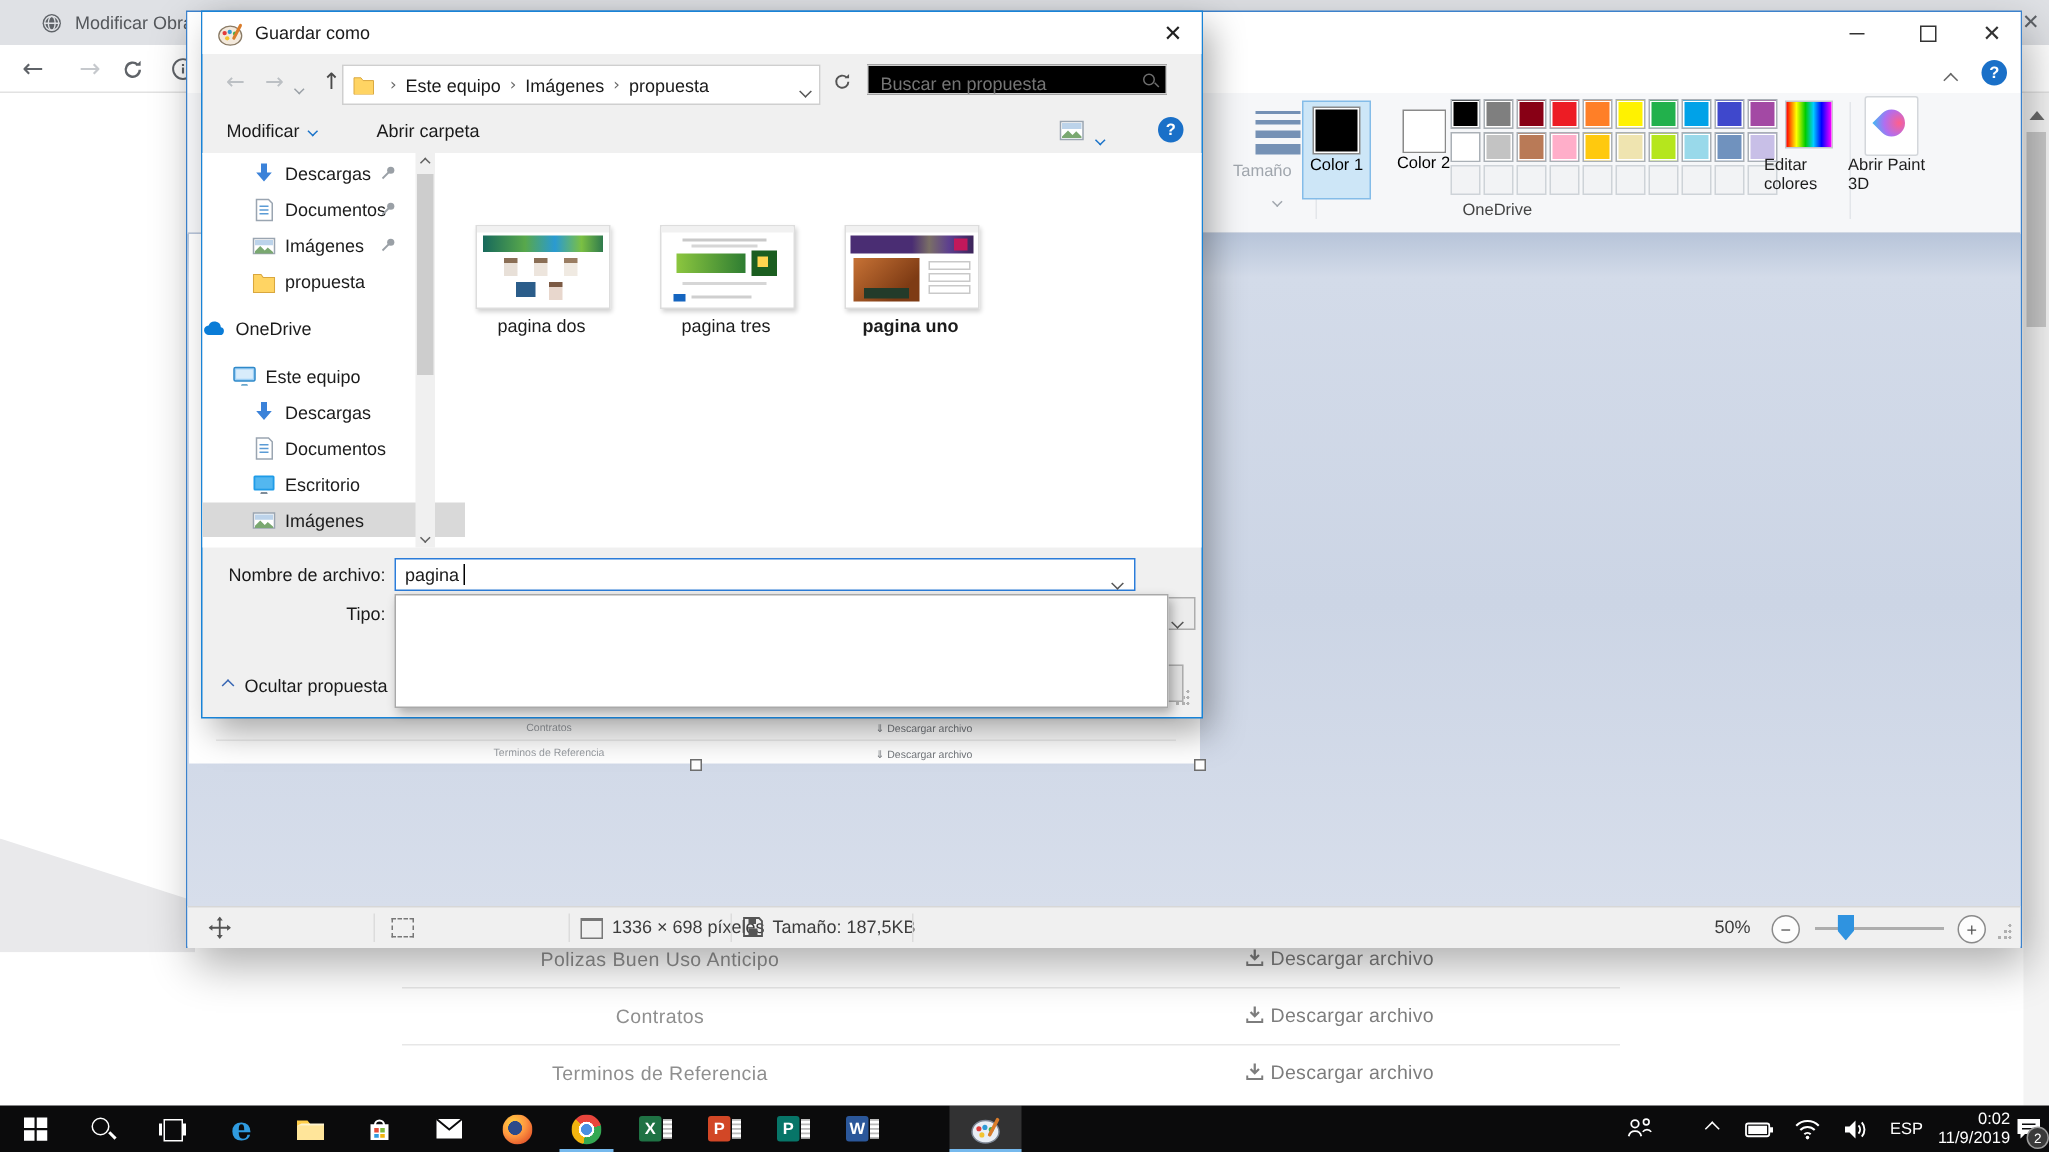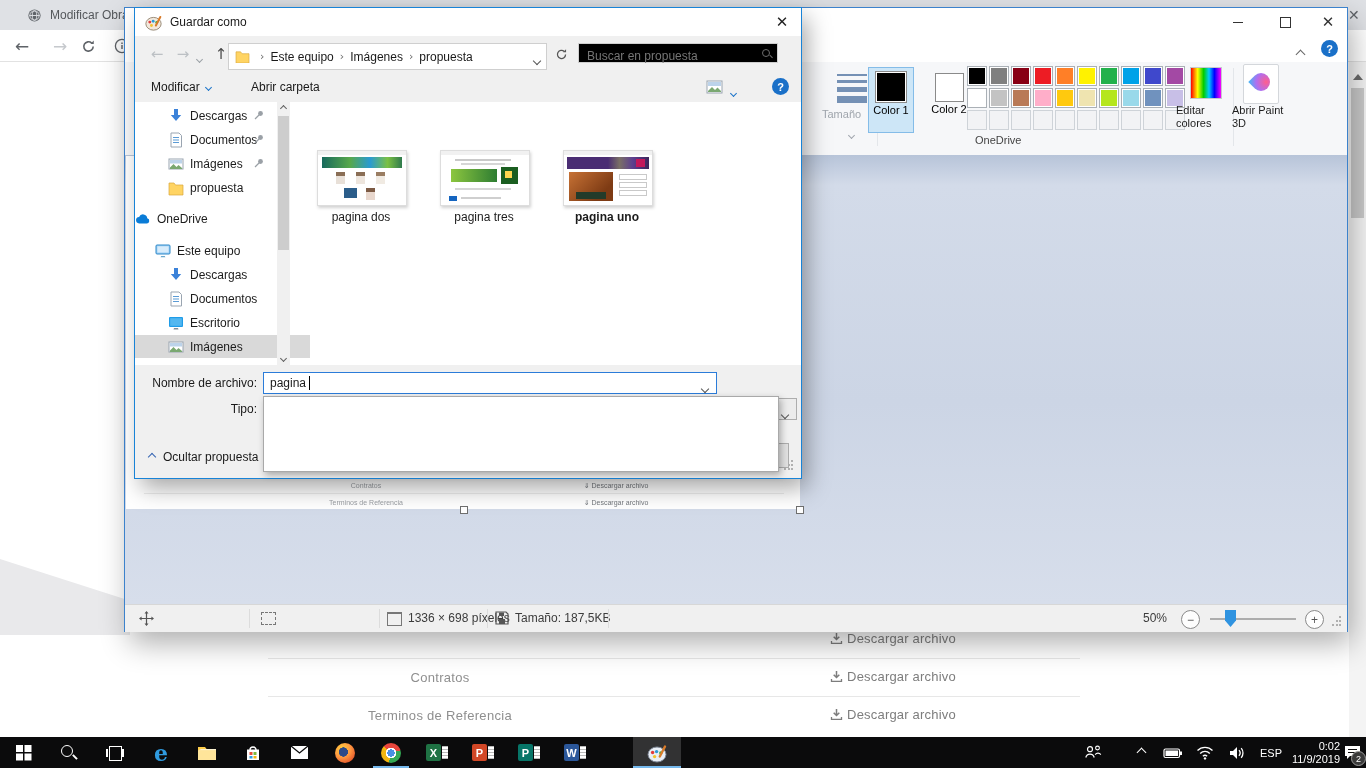--- a/index.html
+++ b/index.html
@@ -64,21 +64,21 @@
   #dbody{position:absolute;left:0;top:94px;width:666px;height:263px;background:#fff;}
   .sbi{position:absolute;width:142px;height:23px;display:flex;align-items:center;font-size:12px;color:#1c1c1c;}
   .sbi .ic{width:16px;height:16px;margin-right:6px;flex:none;}
   .pin{position:absolute;left:118px;top:5px;width:12px;height:12px;}
   #sscroll{position:absolute;left:142px;top:0;width:13px;height:263px;background:#f0f0f0;}
   #sscroll .thumb{position:absolute;left:1px;top:14px;width:11px;height:134px;background:#cdcdcd;}
   .sarr{position:absolute;left:0;width:13px;height:13px;display:flex;align-items:center;justify-content:center;color:#606060;}
   .fthumb{position:absolute;width:88px;height:54px;background:#fff;border:1px solid #ddd;box-shadow:1px 2px 3px rgba(0,0,0,.18);}
   .flabel{position:absolute;width:110px;text-align:center;font-size:12px;color:#1c1c1c;}
   #fnamerow{position:absolute;left:0;top:364px;width:666px;height:22px;}
-  #fnamefield{position:absolute;left:128px;top:0;width:454px;height:22px;background:#fff;border:1px solid #2b7cd9;box-sizing:border-box;display:flex;align-items:center;}
+  #fnamefield{position:absolute;left:128px;top:0;width:494px;height:22px;background:#fff;border:1px solid #2b7cd9;box-sizing:border-box;display:flex;align-items:center;}
   #typerow{position:absolute;left:0;top:390px;width:666px;height:22px;}
   #typefield{position:absolute;left:128px;top:0;width:534px;height:22px;background:#ececec;border:1px solid #adadad;box-sizing:border-box;}
   #droplist{position:absolute;left:128px;top:388px;width:514px;height:74px;background:#fff;border:1px solid #a9a9a9;box-shadow:2px 3px 7px rgba(0,0,0,.3);z-index:5;}
   #savepartial{position:absolute;left:542px;top:435px;width:112px;height:25px;background:#e1e1e1;border:1px solid #adadad;box-sizing:border-box;z-index:2;}
   .rightlabel{position:absolute;text-align:right;color:#1a1a1a;}
 
   
   #taskbar{position:absolute;left:0;top:737px;width:1366px;height:31px;background:#0b0b0c;color:#fff;}
   .tbi{position:absolute;top:0;width:40px;height:31px;display:flex;align-items:center;justify-content:center;}
   .office{display:flex;align-items:center;}
@@ -122,20 +122,21 @@
             <path d="M8 7v4M8 4.6v1.4" stroke="#5f6368" stroke-width="1.4"></path>
           </svg>
       </div>
     </div>
     <div id="bpage">
       <div id="diag"></div>
 
       <div class="psep" style="top:596px;"></div>
       <div class="psep" style="top:634px;"></div>
 
+      <div class="prow-label" style="left:260px;top:570px;">Polizas Buen Uso Anticipo</div>
       <div class="prow-link" style="left:808px;top:569px;">
         <svg width="13" height="13" viewBox="0 0 13 13" style="margin-right:4px;">
             <path d="M6.5 1v6M3.7 4.7l2.8 2.8 2.8-2.8" fill="none" stroke="#7d7d7d" stroke-width="1.5"></path>
             <path d="M1.5 9v2.3h10V9" fill="none" stroke="#7d7d7d" stroke-width="1.3"></path>
           </svg>
         <span>Descargar archivo</span>
       </div>
 
       <div class="prow-label" style="left:260px;top:608px;">Contratos</div>
       <div class="prow-link" style="left:808px;top:607px;">

